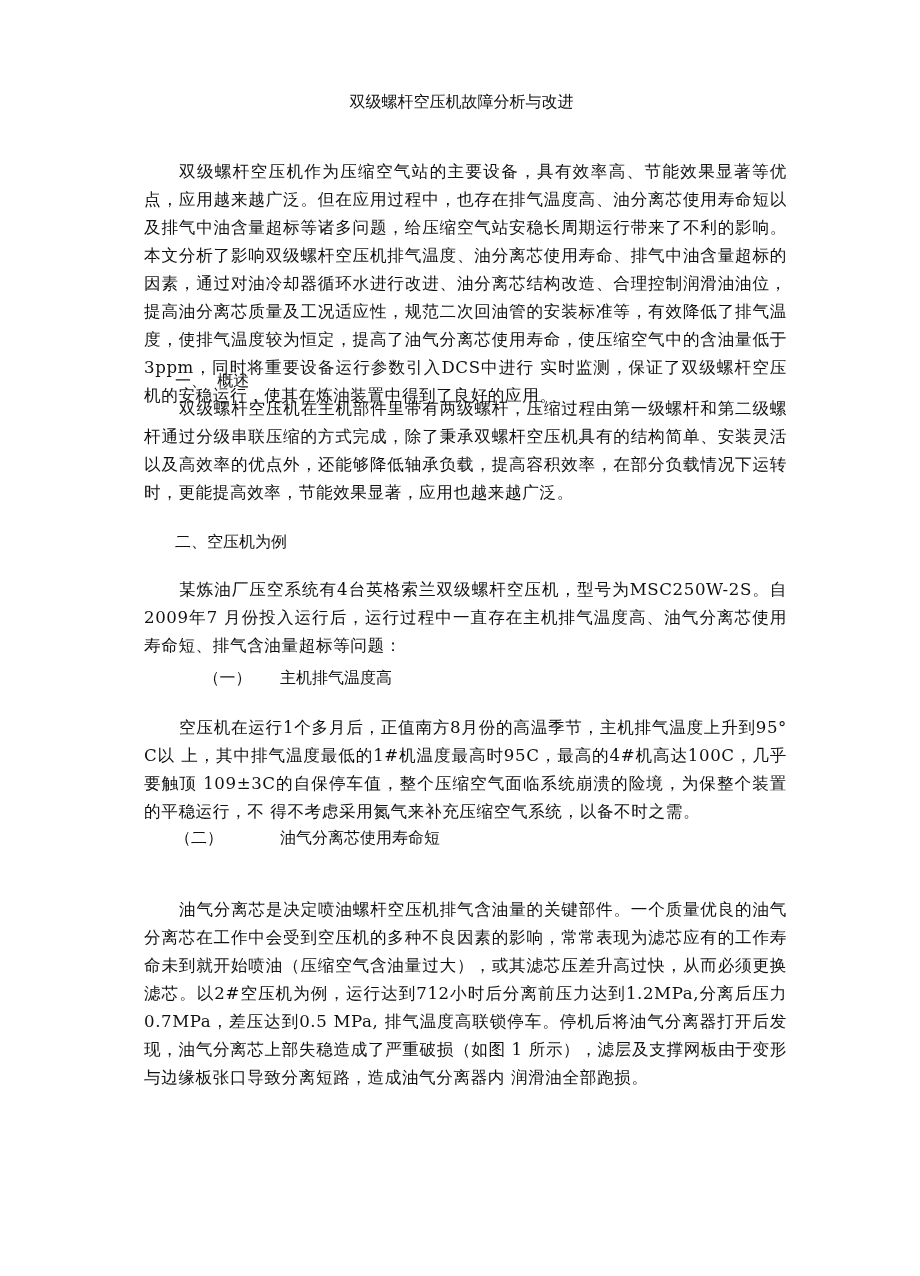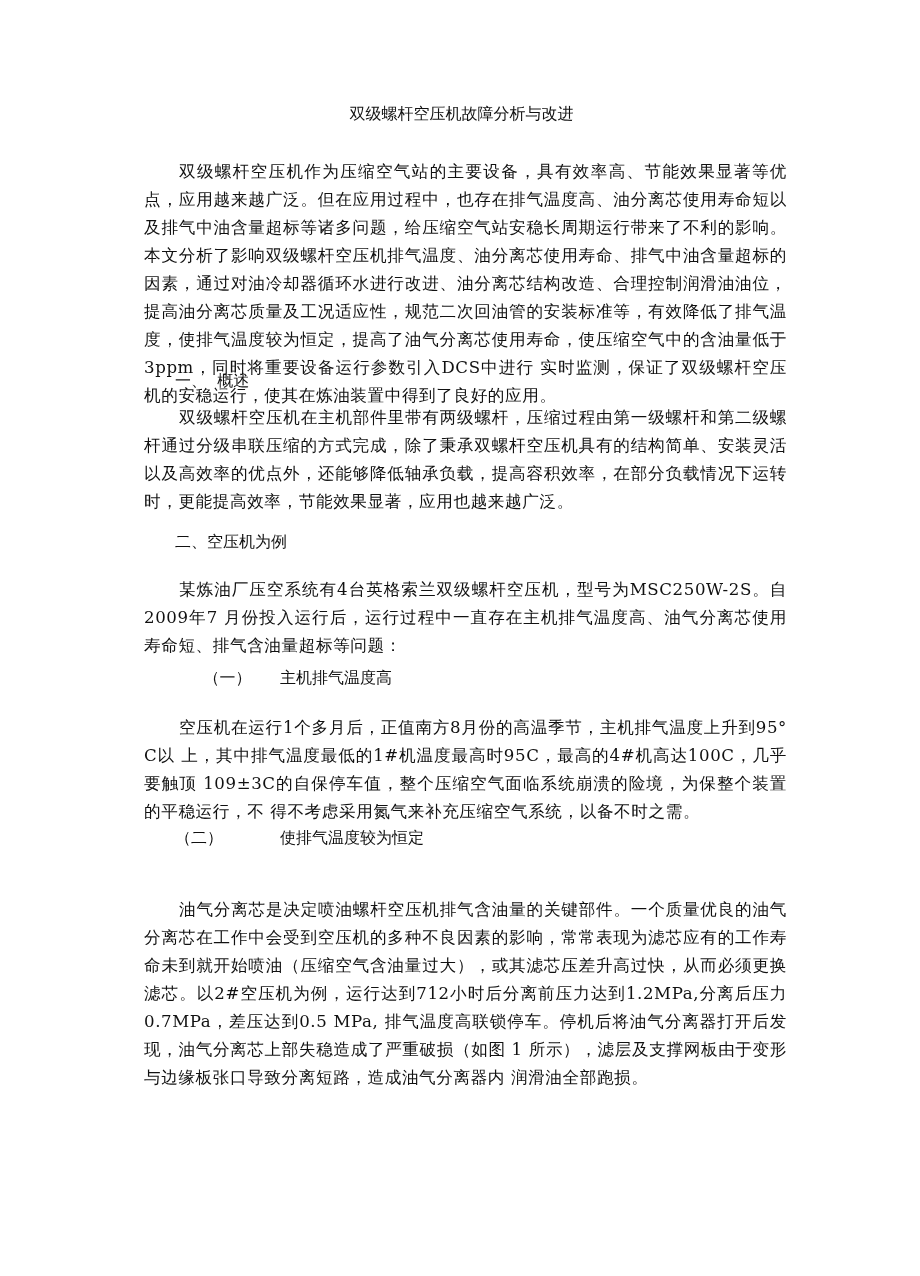--- a/index.html
+++ b/index.html
@@ -18,21 +18,21 @@
     .page {
       position: absolute;
       left: 140px;
       top: 0;
       width: 643px;
     }
     .title {
       position: absolute;
       left: 0;
       width: 643px;
-      top: 103px;
+      top: 91px;
       text-align: center;
       font-family: "DejaVu Sans", "Liberation Sans", sans-serif;
       font-size: 16px;
       line-height: 22px;
       margin: 0;
       font-weight: normal;
     }
     .block {
       position: absolute;
       left: 0;
@@ -61,27 +61,27 @@
 <body>
 
 <div class="page">
 
   <h1 class="title">双级螺杆空压机故障分析与改进</h1>
 
   <p class="block indent" style="top:154px;">双级螺杆空压机作为压缩空气站的主要设备，具有效率高、节能效果显著等优点，应用越来越广泛。但在应用过程中，也存在排气温度高、油分离芯使用寿命短以及排气中油含量超标等诸多问题，给压缩空气站安稳长周期运行带来了不利的影响。本文分析了影响双级螺杆空压机排气温度、油分离芯使用寿命、排气中油含量超标的因素，通过对油冷却器循环水进行改进、油分离芯结构改造、合理控制润滑油油位，提高油分离芯质量及工况适应性，规范二次回油管的安装标准等，有效降低了排气温度，使排气温度较为恒定，提高了油气分离芯使用寿命，使压缩空气中的含油量低于3ppm，同时将重要设备运行参数引入DCS中进行 实时监测，保证了双级螺杆空压机的安稳运行，使其在炼油装置中得到了良好的应用。</p>
 
   <h2 class="heading" style="top:369px;">一、  概述</h2>
 
-  <p class="block indent" style="top:400px;">双级螺杆空压机在主机部件里带有两级螺杆，压缩过程由第一级螺杆和第二级螺杆通过分级串联压缩的方式完成，除了秉承双螺杆空压机具有的结构简单、安装灵活以及高效率的优点外，还能够降低轴承负载，提高容积效率，在部分负载情况下运转时，更能提高效率，节能效果显著，应用也越来越广泛。</p>
+  <p class="block indent" style="top:391px;">双级螺杆空压机在主机部件里带有两级螺杆，压缩过程由第一级螺杆和第二级螺杆通过分级串联压缩的方式完成，除了秉承双螺杆空压机具有的结构简单、安装灵活以及高效率的优点外，还能够降低轴承负载，提高容积效率，在部分负载情况下运转时，更能提高效率，节能效果显著，应用也越来越广泛。</p>
 
   <h2 class="heading" style="top:530px;">二、空压机为例</h2>
 
   <p class="block indent" style="top:572px;">某炼油厂压空系统有4台英格索兰双级螺杆空压机，型号为MSC250W-2S。自2009年7 月份投入运行后，运行过程中一直存在主机排气温度高、油气分离芯使用寿命短、排气含油量超标等问题：</p>
 
   <h3 class="heading" style="top:666px;text-align:center;"><span class="sub-num">（一）</span><span>主机排气温度高</span></h3>
 
   <p class="block indent" style="top:710px;">空压机在运行1个多月后，正值南方8月份的高温季节，主机排气温度上升到95° C以 上，其中排气温度最低的1#机温度最高时95C，最高的4#机高达100C，几乎要触顶 109±3C的自保停车值，整个压缩空气面临系统崩溃的险境，为保整个装置的平稳运行，不 得不考虑采用氮气来补充压缩空气系统，以备不时之需。</p>
 
-  <h3 class="heading" style="top:826px;"><span class="sub-num">（二）</span><span>使排气温度较为恒定</span></h3>
+  <h3 class="heading" style="top:826px;"><span class="sub-num">（二）</span><span>油气分离芯使用寿命短</span></h3>
 
   <p class="block indent" style="top:892px;">油气分离芯是决定喷油螺杆空压机排气含油量的关键部件。一个质量优良的油气分离芯在工作中会受到空压机的多种不良因素的影响，常常表现为滤芯应有的工作寿命未到就开始喷油（压缩空气含油量过大），或其滤芯压差升高过快，从而必须更换滤芯。以2#空压机为例，运行达到712小时后分离前压力达到1.2MPa,分离后压力0.7MPa，差压达到0.5 MPa, 排气温度高联锁停车。停机后将油气分离器打开后发现，油气分离芯上部失稳造成了严重破损（如图 1 所示），滤层及支撑网板由于变形与边缘板张口导致分离短路，造成油气分离器内 润滑油全部跑损。</p>
 
 </div>
 
 </body></html>

